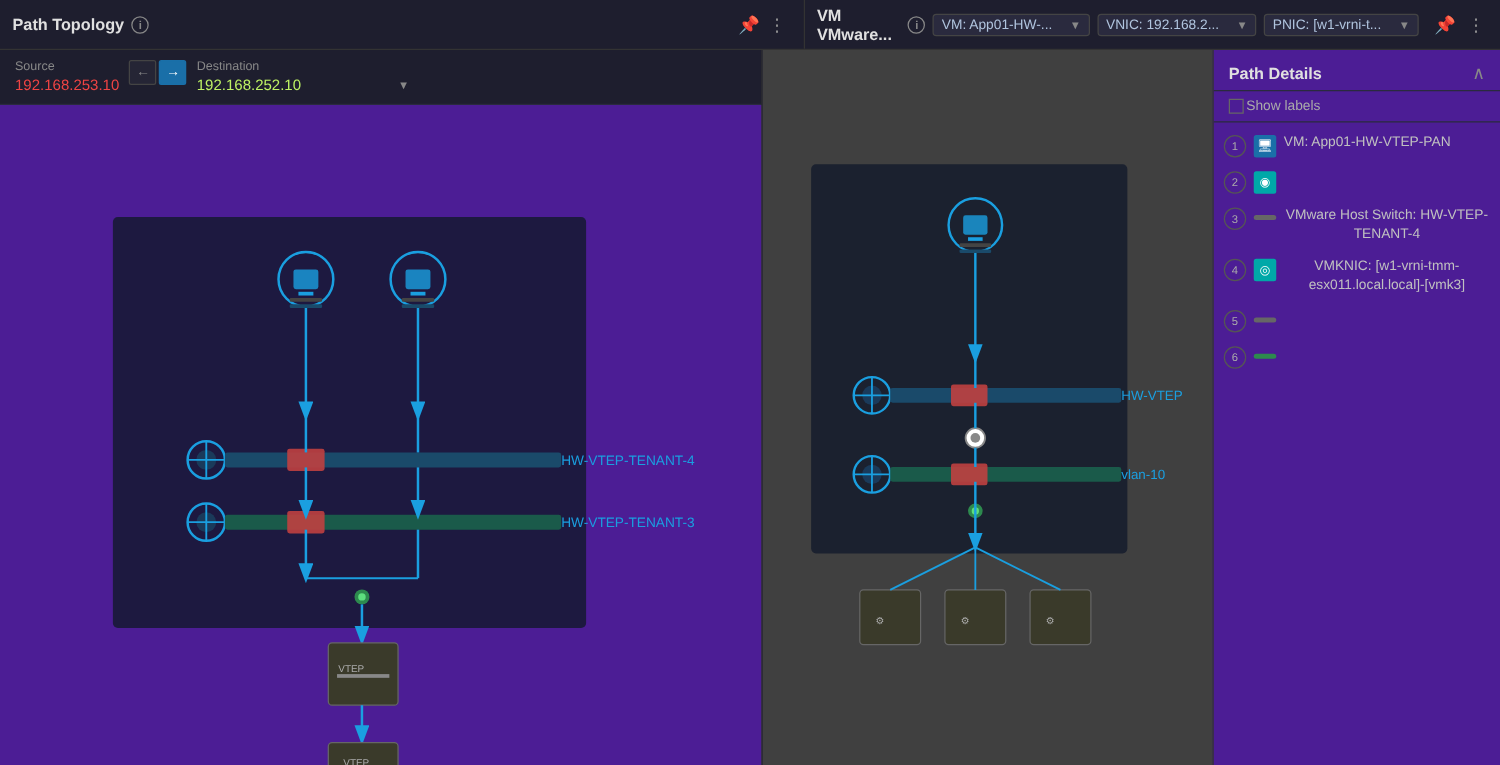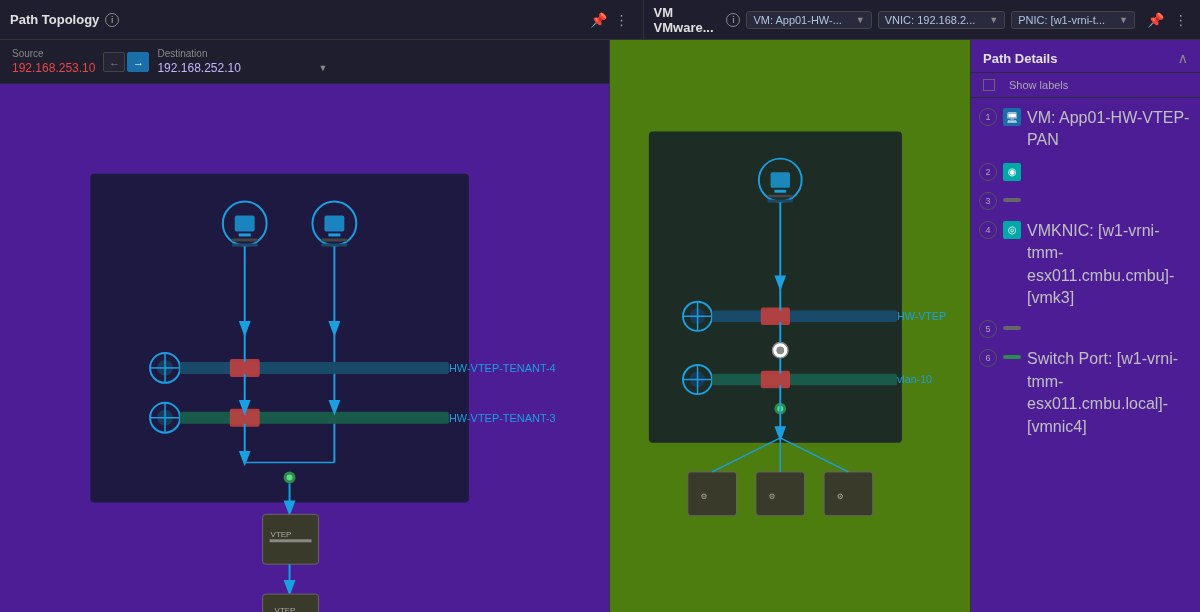--- a/index.html
+++ b/index.html
@@ -79,79 +79,79 @@
     
     .left-panel {
       width: 610px;
       display: flex;
       flex-direction: column;
       background: #1a1a2e;
       border-right: 1px solid #333;
     }
     .source-dest-bar {
       display: flex;
-      align-items: center;
+      align-items: flex-start;
       padding: 8px 12px;
       gap: 8px;
       background: #1e1e2e;
       border-bottom: 1px solid #2a2a3e;
     }
     .sd-group { display: flex; flex-direction: column; gap: 2px; }
     .sd-label { font-size: 10px; color: #888; }
     .sd-value { font-size: 12px; color: #ef4444; }
     .arrow-btns { display: flex; gap: 2px; }
     .arr-btn {
       width: 22px; height: 20px;
       display: flex; align-items: center; justify-content: center;
       border: 1px solid #444; border-radius: 2px;
       font-size: 11px; cursor: pointer; color: #888;
       background: #252535;
     }
     .arr-btn.active { background: #1a6fa8; color: #fff; border-color: #1a6fa8; }
     .dest-wrapper { display: flex; align-items: center; gap: 6px; }
     .dest-input {
       background: transparent; border: none; outline: none;
-      color: #c4b5fd; font-size: 12px;
+      color: #bef264; font-size: 12px;
     }
 
     
     .topology-canvas {
       flex: 1;
       position: relative;
       overflow: hidden;
       background: #4c1d95;
     }
     .topo-svg {
       width: 100%; height: 100%;
     }
     .right-canvas {
       flex: 1;
       position: relative;
       overflow: hidden;
-      background: #4d7c0f;
+      background: #404040;
     }
 
     
     .path-details-panel {
       width: 230px;
       background: #4c1d95;
       border-left: 1px solid #333;
       display: flex;
       flex-direction: column;
       flex-shrink: 0;
     }
     .pd-header {
       display: flex; align-items: center; justify-content: space-between;
       padding: 10px 12px 6px;
       border-bottom: 1px solid #2a2a3e;
     }
     .pd-title { font-size: 13px; font-weight: 600; color: #e0e0e0; }
     .pd-collapse { cursor: pointer; color: #888; font-size: 14px; }
     .pd-show-labels {
-      display: flex; align-items: flex-start; gap: 14px;
+      display: flex; align-items: flex-start; gap: 2px;
       padding: 6px 12px;
       border-bottom: 1px solid #2a2a3e;
     }
     .pd-checkbox {
       width: 12px; height: 12px;
       border: 1px solid #666;
       background: transparent; cursor: pointer;
     }
     .pd-check-label { font-size: 11px; color: #aaa; }
     .pd-items { flex: 1; overflow-y: auto; padding: 4px 0; }
@@ -177,21 +177,21 @@
     }
     .pd-icon-blue { background: #1a6fa8; color: #fff; }
     .pd-icon-cyan { background: #00a8a8; color: #fff; }
     .pd-icon-line { 
       width: 18px; height: 4px; 
       margin-top: 7px; border-radius: 2px;
       flex-shrink: 0;
     }
     .pd-icon-line-gray { background: #666; }
     .pd-icon-line-green { background: #2d8a4e; }
-    .pd-text { font-size: 16px; color: #c0c0c0; line-height: 1.4; }
+    .pd-text { font-size: 11px; color: #c0c0c0; line-height: 1.4; text-align: center; }
 
     
     .panels-row {
       display: flex;
       flex: 1;
       overflow: hidden;
     }
   </style>
 </head>
 <body>
@@ -407,36 +407,36 @@
         </div>
 
         <div class="pd-item">
           <div class="pd-num">2</div>
           <div class="pd-icon-box pd-icon-cyan">◉</div>
         </div>
 
         <div class="pd-item">
           <div class="pd-num">3</div>
           <div class="pd-icon-line pd-icon-line-gray"></div>
+          <span class="pd-text">VMware Host Switch: HW-VTEP-TENANT-4</span>
         </div>
 
         <div class="pd-item">
           <div class="pd-num">4</div>
           <div class="pd-icon-box pd-icon-cyan">◎</div>
-          <span class="pd-text">VMKNIC: [w1-vrni-tmm-esx011.cmbu.cmbu]-[vmk3]</span>
+          <span class="pd-text">VMKNIC: [w1-vrni-tmm-esx011.local.local]-[vmk3]</span>
         </div>
 
         <div class="pd-item">
           <div class="pd-num">5</div>
           <div class="pd-icon-line pd-icon-line-gray"></div>
         </div>
 
         <div class="pd-item">
           <div class="pd-num">6</div>
           <div class="pd-icon-line pd-icon-line-green"></div>
-          <span class="pd-text">Switch Port: [w1-vrni-tmm-esx011.cmbu.local]-[vmnic4]</span>
         </div>
 
       </div>
     </div>
   </div>
 
 </div>
 
 </body></html>

